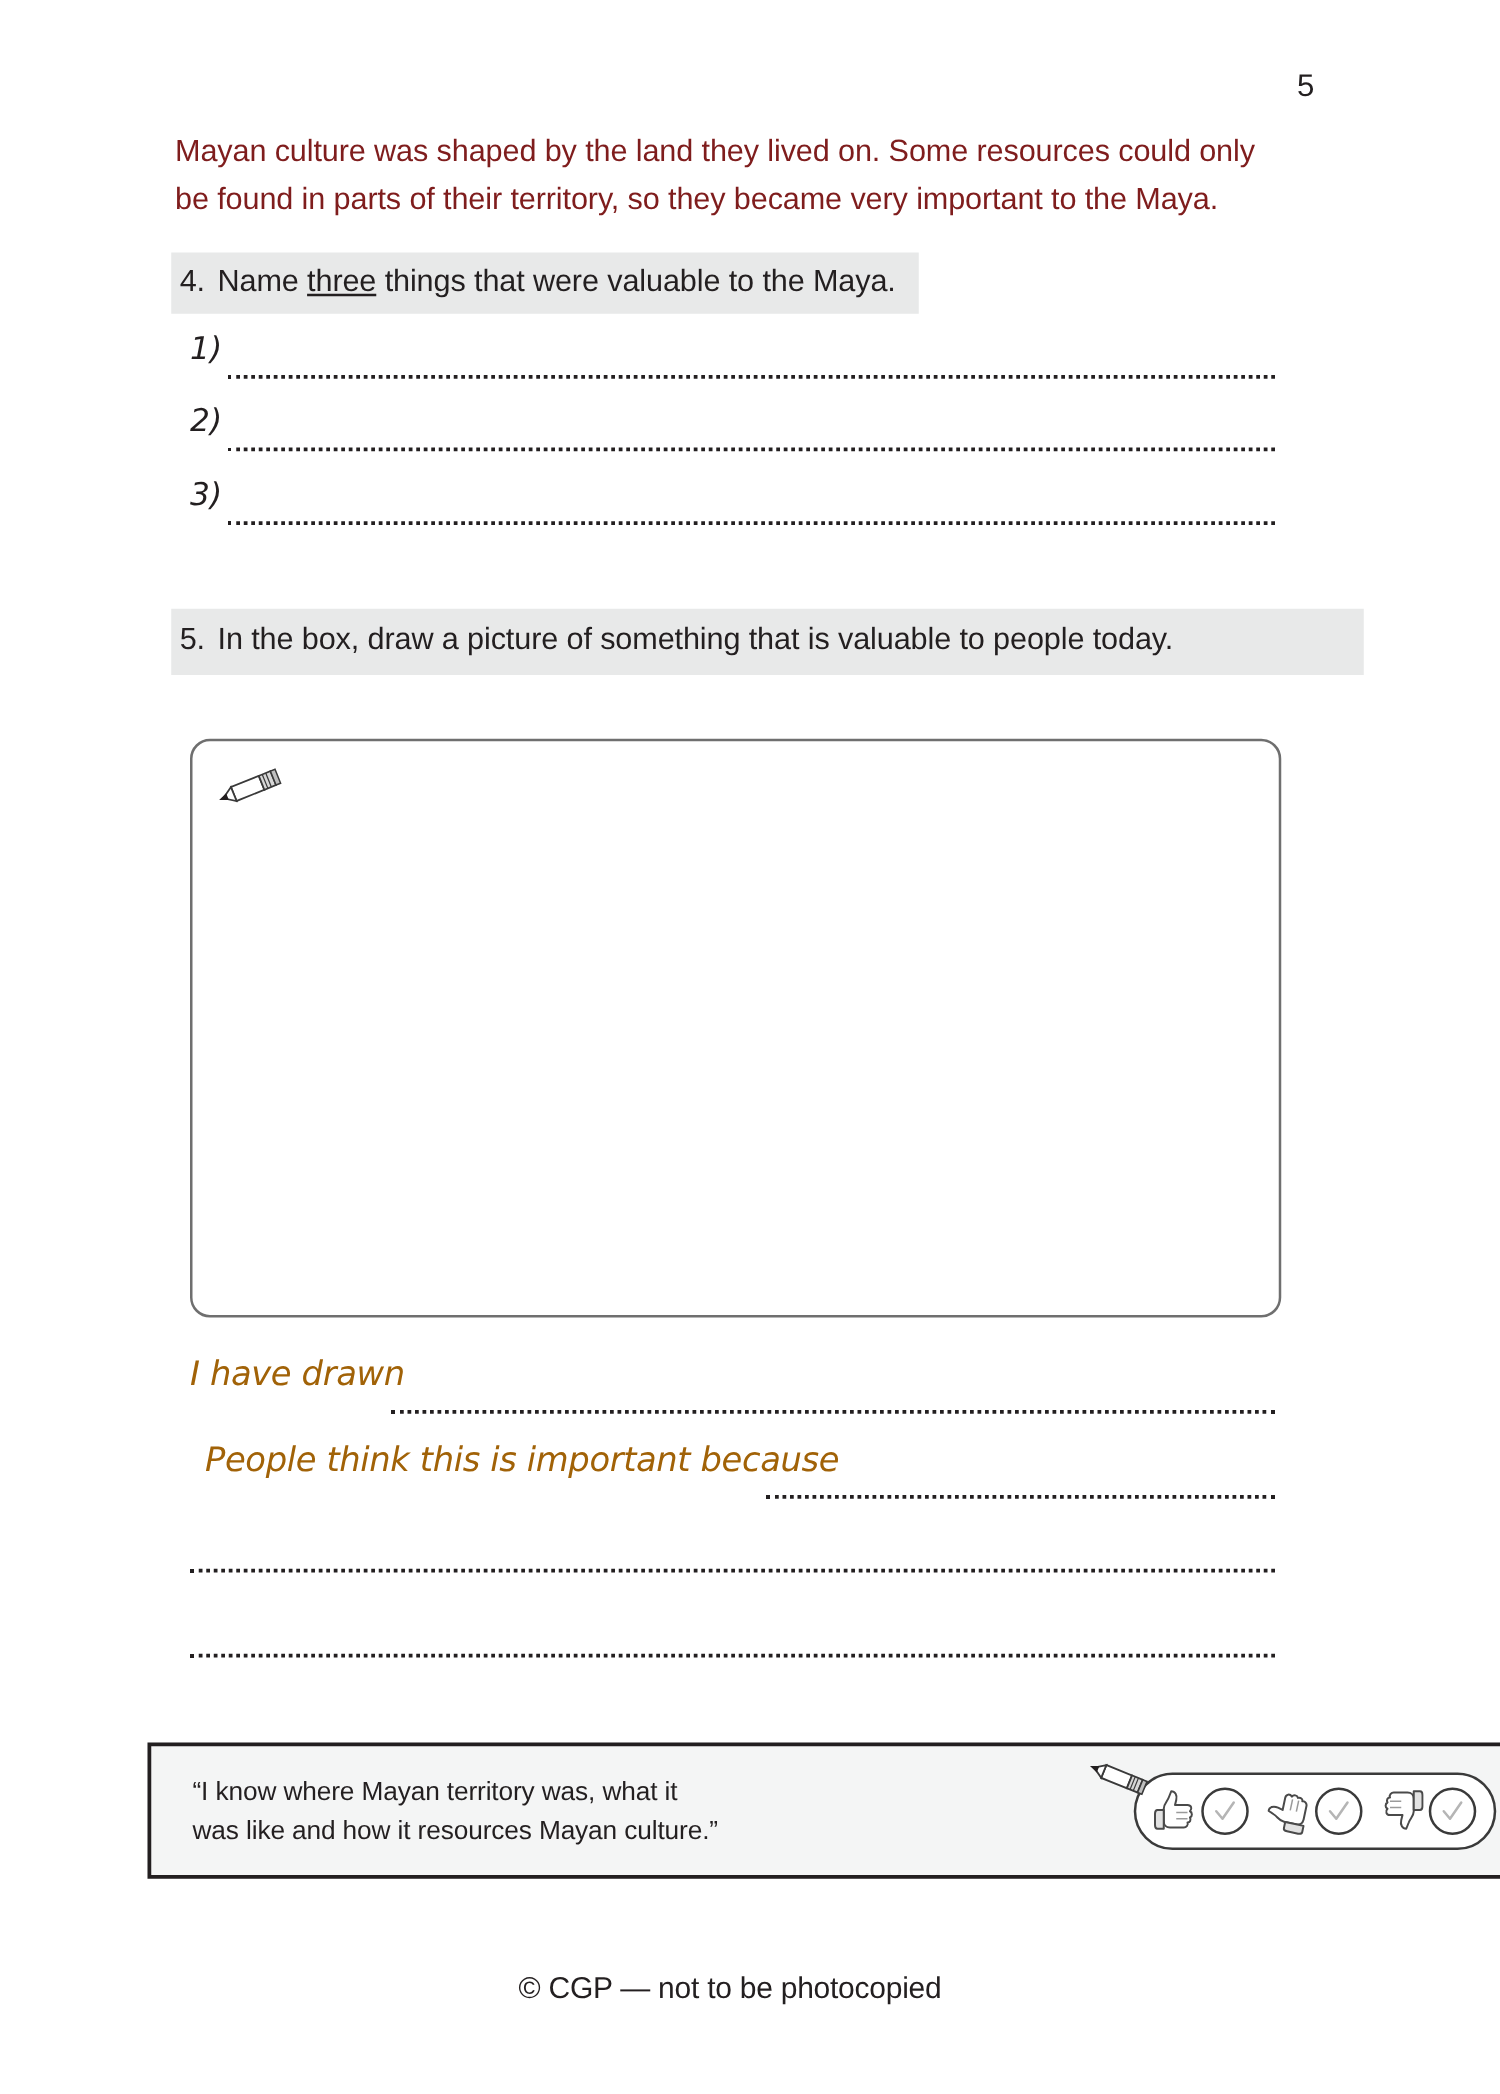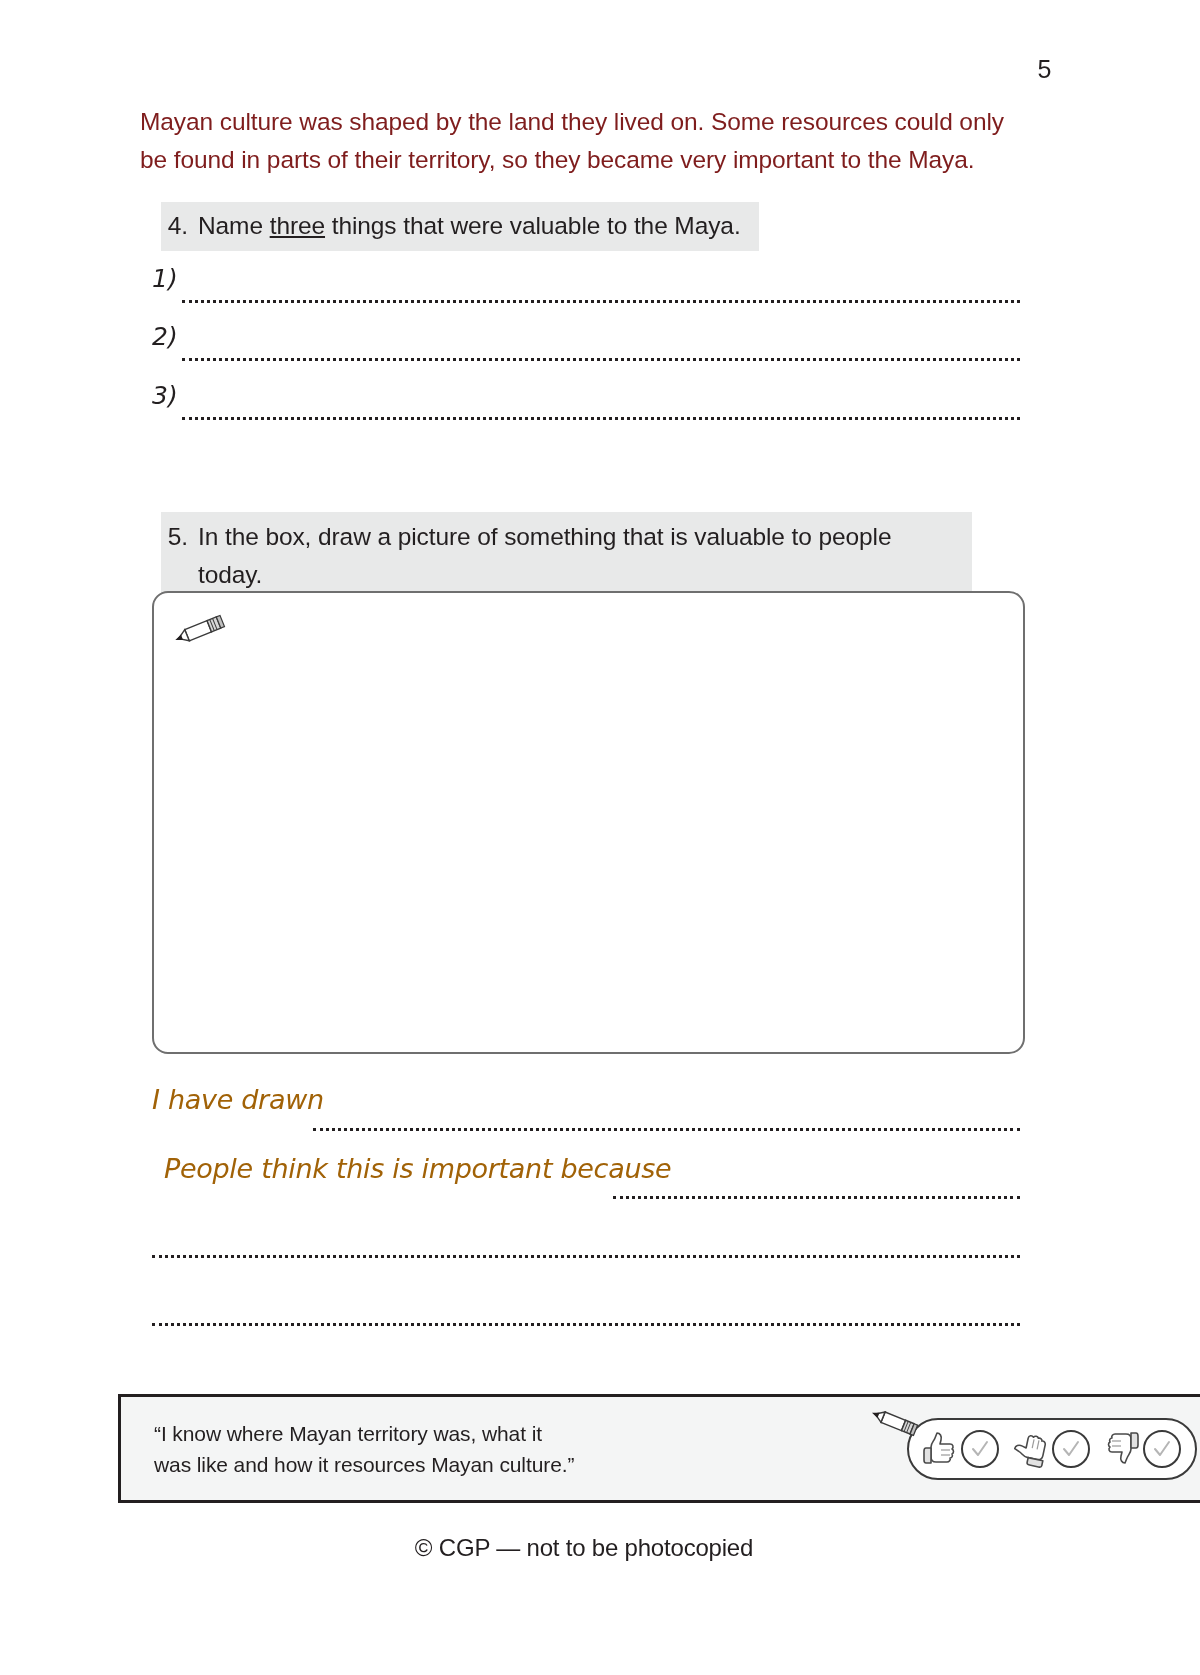--- a/index.html
+++ b/index.html
@@ -46,32 +46,31 @@
   }
 
   
   .qbanner {
     position: absolute;
     background: #e8e9e9;
     color: #231f20;
     font-size: 24.5px;
     line-height: 38px;
     letter-spacing: -0.1px;
-    margin-left: 24px;
   }
   #q4-banner {
     left: 137px;
     top: 202px;
     width: 598px;
     padding: 5px 0 6px 0;
   }
   #q5-banner {
     left: 137px;
-    top: 512px;
-    width: 811px;
+    top: 487px;
+    width: 954px;
     padding: 6px 0 9px 0;
   }
   .qnum {
     display: inline-block;
     width: 37px;
     text-align: right;
     padding-right: 10px;
     box-sizing: border-box;
   }
   .qtext {
@@ -185,21 +184,21 @@
     top: -16px;
     width: 48px;
     height: 36px;
   }
 
   
   .footer {
     position: absolute;
     left: 0;
     right: 0;
-    top: 1534px;
+    top: 1577px;
     text-align: center;
     font-size: 24px;
     color: #231f20;
     letter-spacing: -0.2px;
   }
   .footer-inner { padding-right: 32px; }
 </style>
 </head>
 <body>
 

